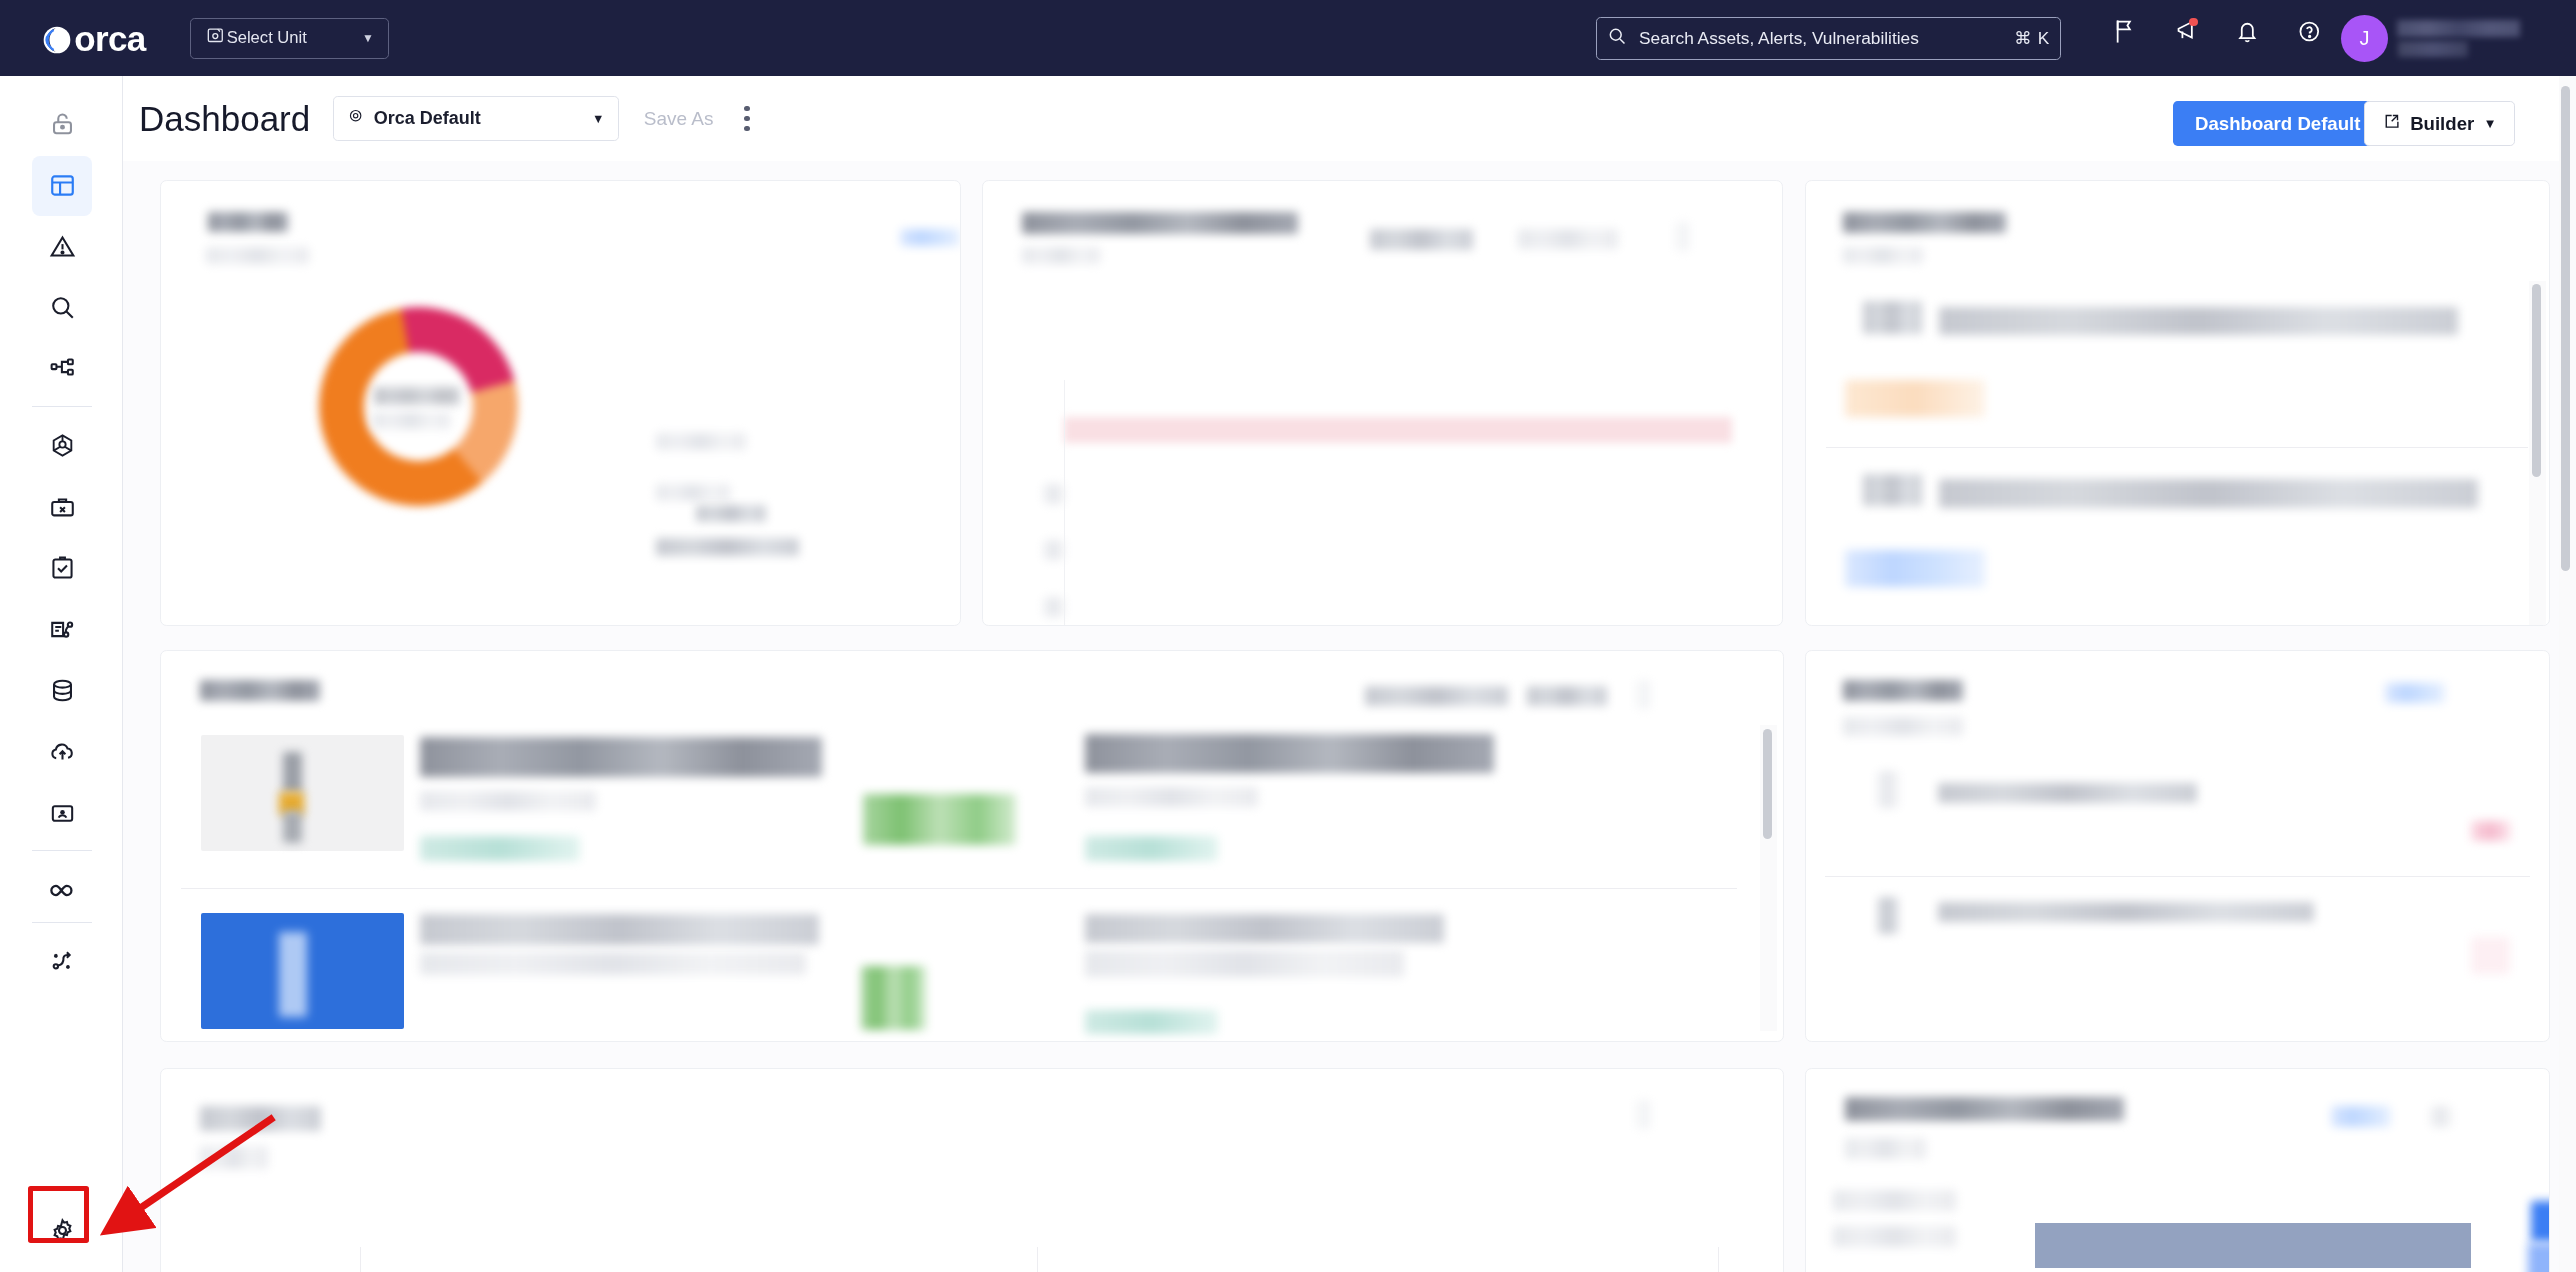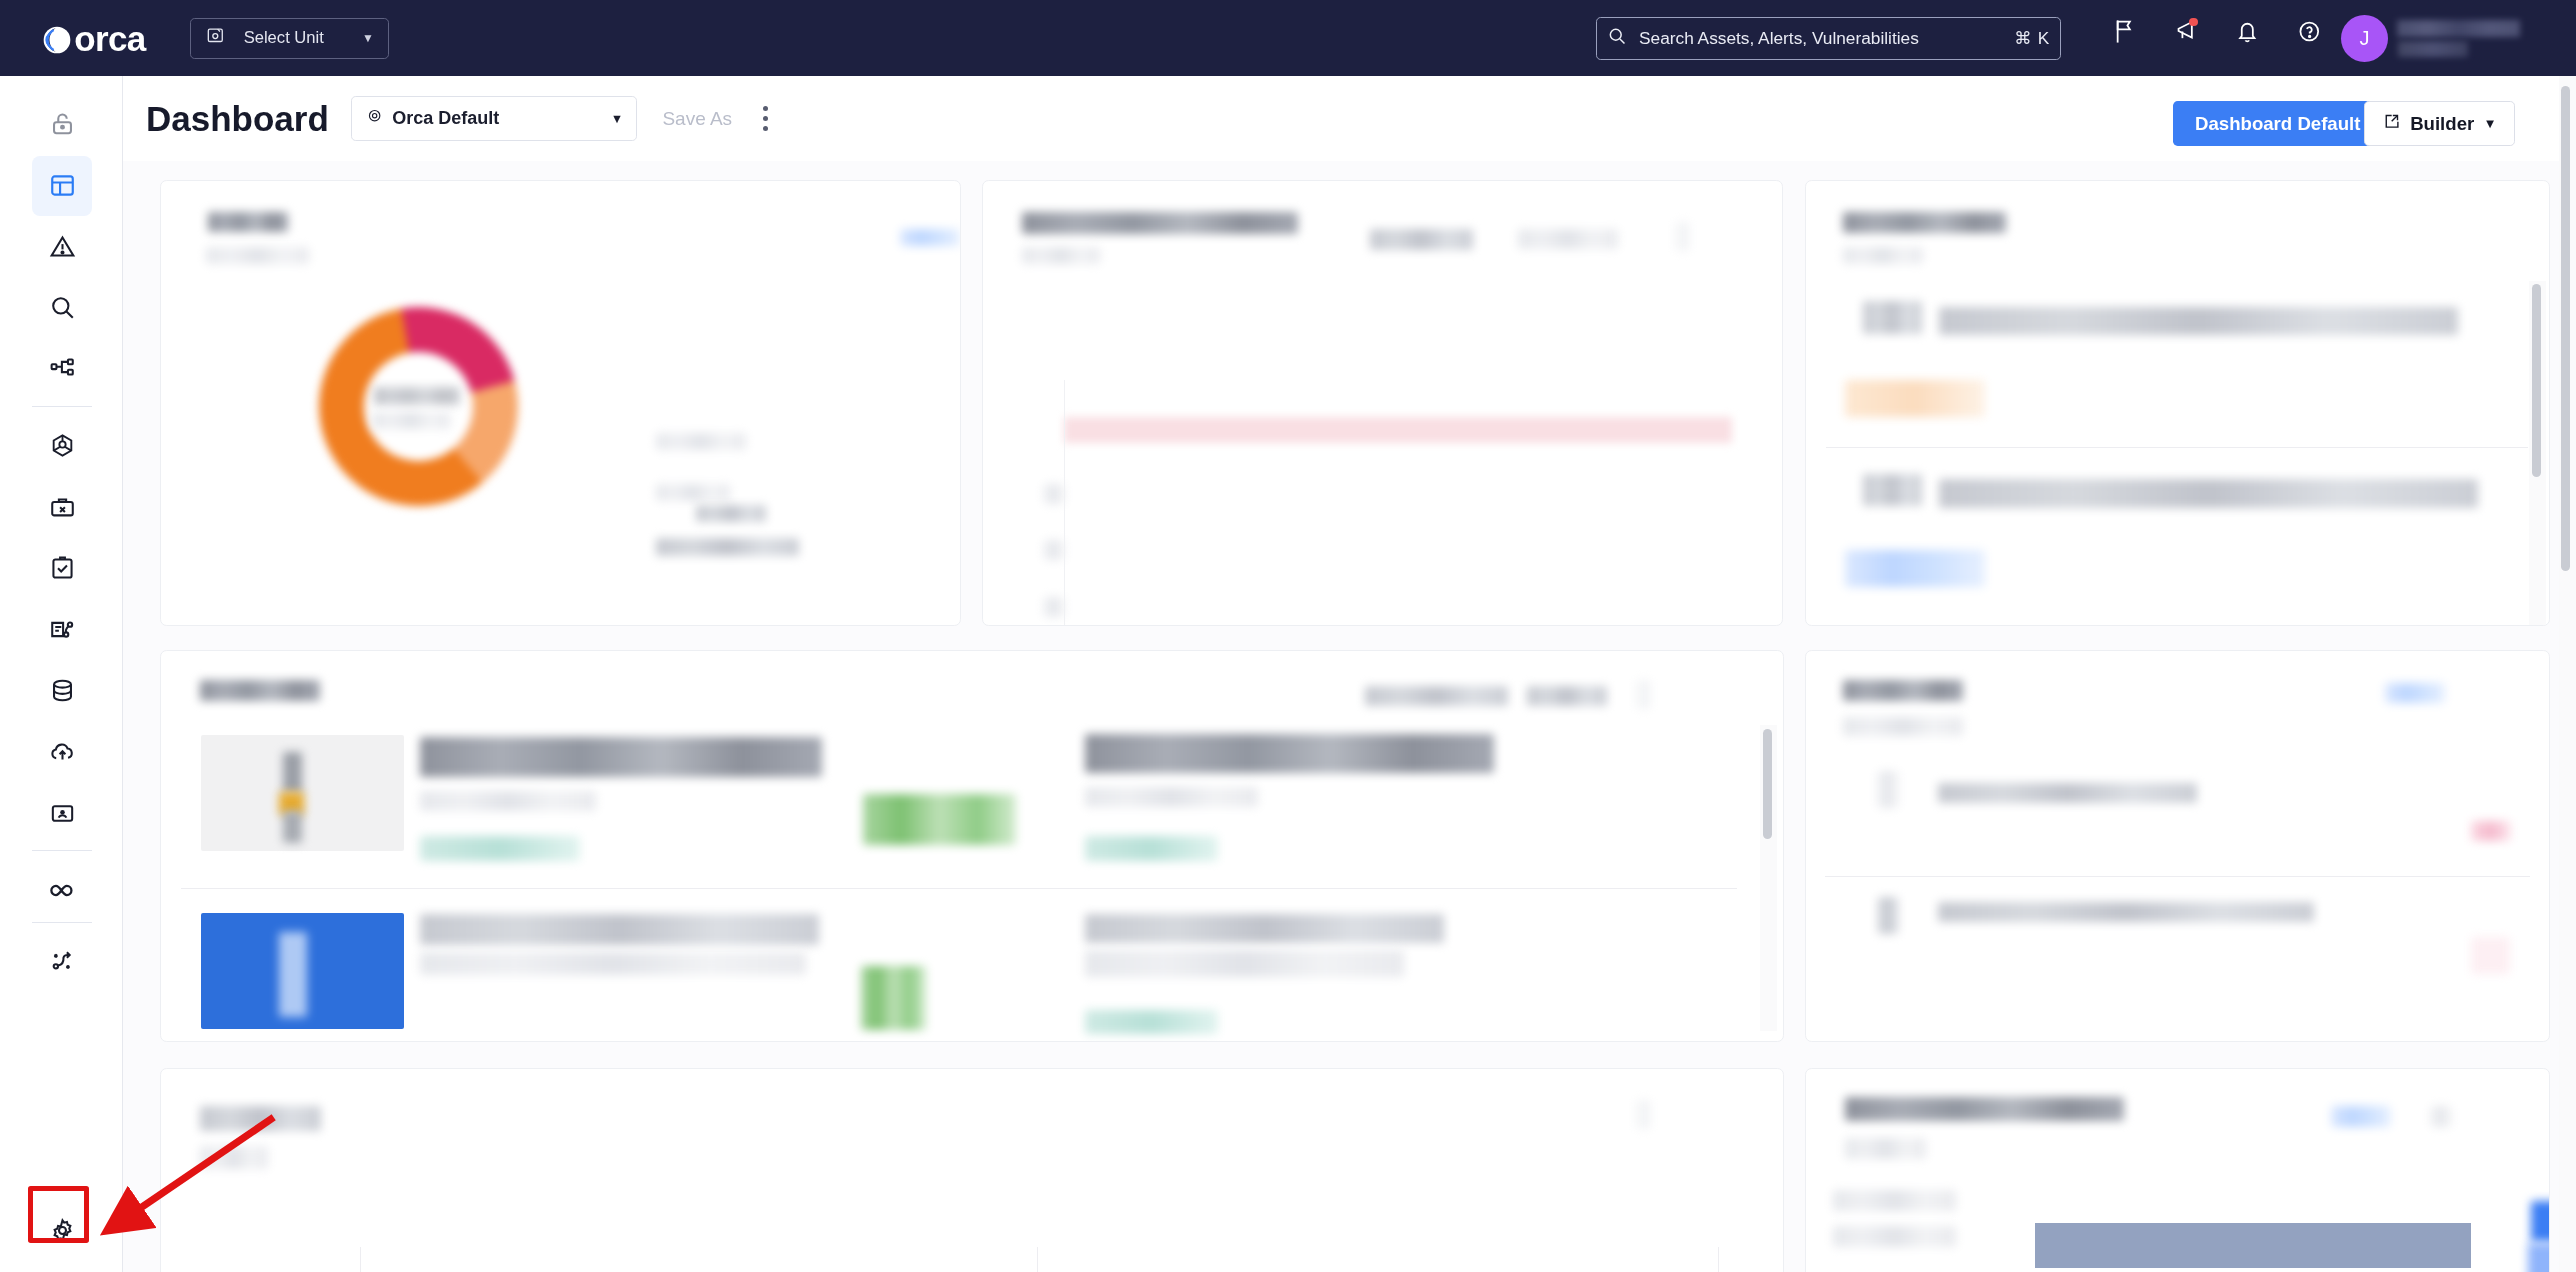--- a/index.html
+++ b/index.html
@@ -18,21 +18,21 @@
   }
   .logo-wrap { margin-left: 41px; display: flex; align-items: flex-end; }
   .logo-mark { width: 32px; height: 32px; position: relative; }
   .logo-text {
     color: #ffffff; font-size: 35px; font-weight: 700;
     letter-spacing: -0.7px; margin-left: 1.3px; line-height: 1;
   }
   .unit-select {
     margin-left: 45px; height: 41px; width: 199px;
     border: 0.7px solid #5d6180; border-radius: 4.7px;
-    display: flex; align-items: center; gap: 19px;
+    display: flex; align-items: center; gap: 2px;
     padding: 0 14.6px; color: #e4e6f0; font-size: 16.6px;
   }
   .unit-select .caret { margin-left: auto; font-size: 12px; color: #cfd2e0; }
 
   .search-box {
     position: absolute; left: 1596px; top: 16.6px;
     width: 465px; height: 43px;
     border: 0.7px solid #9aa0bd; border-radius: 4.7px;
     display: flex; align-items: center; padding: 0 10px;
     color: #eceef6; font-size: 17.3px;
@@ -70,21 +70,21 @@
   }
   .rail-item.active { background: #eef4fe; }
   .rail-divider { position: absolute; left: 32px; width: 60px; height: 0.7px; background: #e3e6ee; }
 
   
   .page { position: absolute; left: 123px; top: 76px; width: 2453px; height: 1196px; background: #fbfbfd; }
   .page-header {
     position: absolute; left: 0; top: 0; width: 2453px; height: 85px;
     background: #ffffff; display: flex; align-items: center;
   }
-  .page-title { margin-left: 23px; font-size: 35px; color: #171a2b; font-weight: 700; }
+  .page-title { margin-left: 16px; font-size: 35px; color: #171a2b; font-weight: 400; }
   .dash-select {
     margin-left: 22.6px; width: 286px; height: 45px;
     border: 0.7px solid #dfe2ea; border-radius: 4.7px; background: #fff;
     display: flex; align-items: center; padding: 0 13.3px; gap: 9.3px;
     font-size: 18px; color: #1b1e2e; font-weight: 700;
   }
   .dash-select .caret { margin-left: auto; font-size: 12.6px; color: #1b1e2e; }
   .save-as { margin-left: 25px; font-size: 19px; color: #b9bdca; }
   .kebab { margin-left: 21px; width: 25px; height: 31px; display:flex; flex-direction:column;
            align-items:center; justify-content:space-between; padding: 2.7px 0;}

